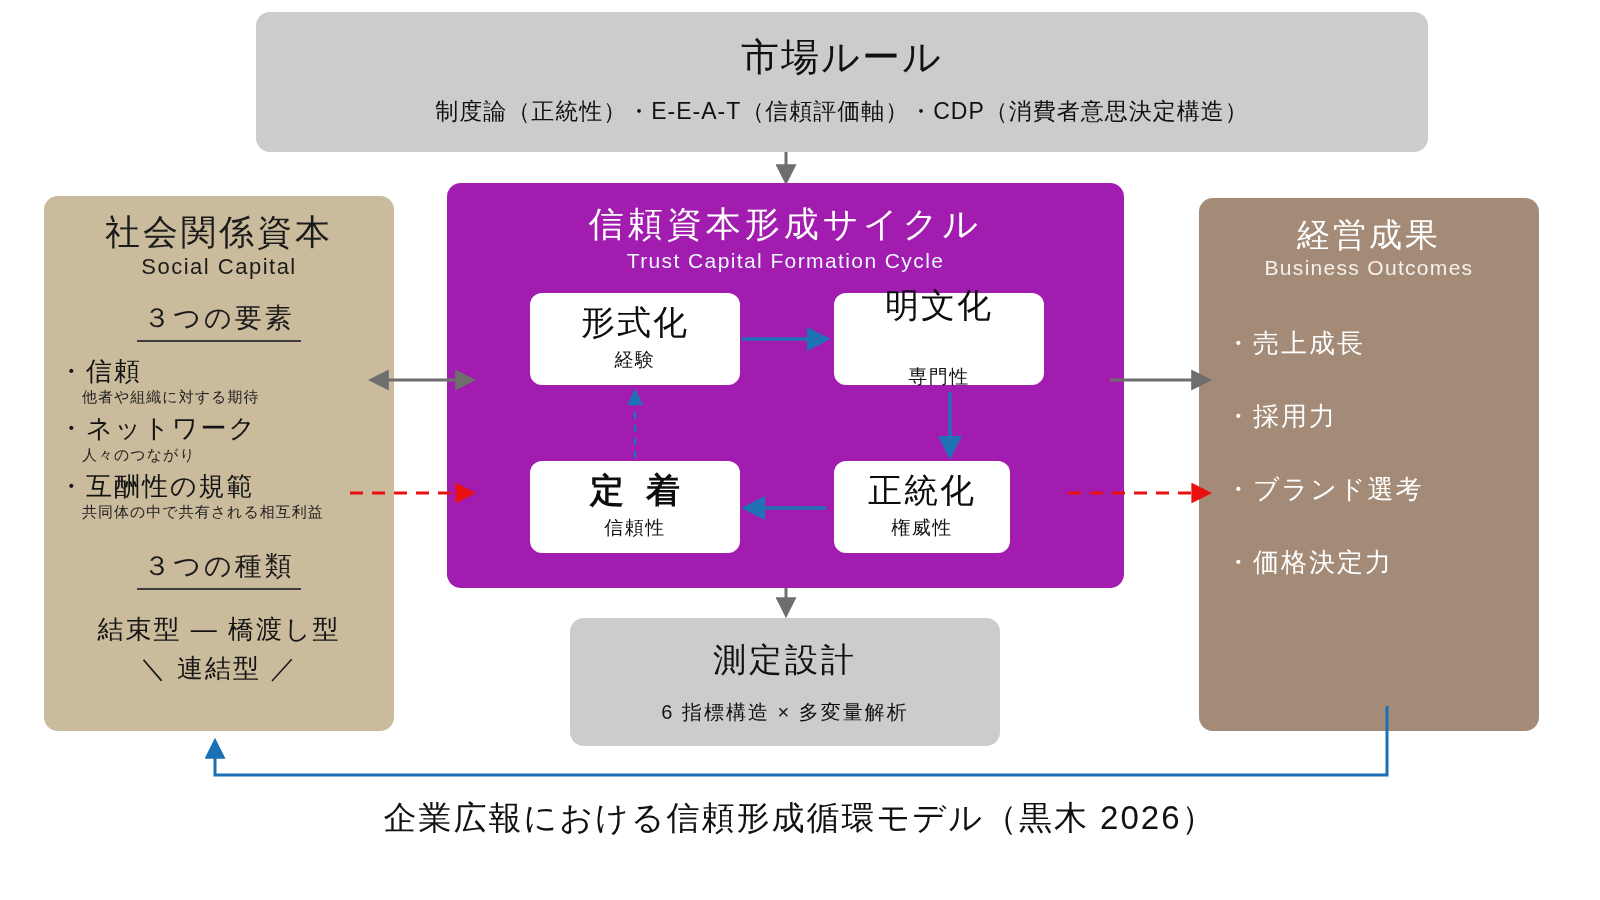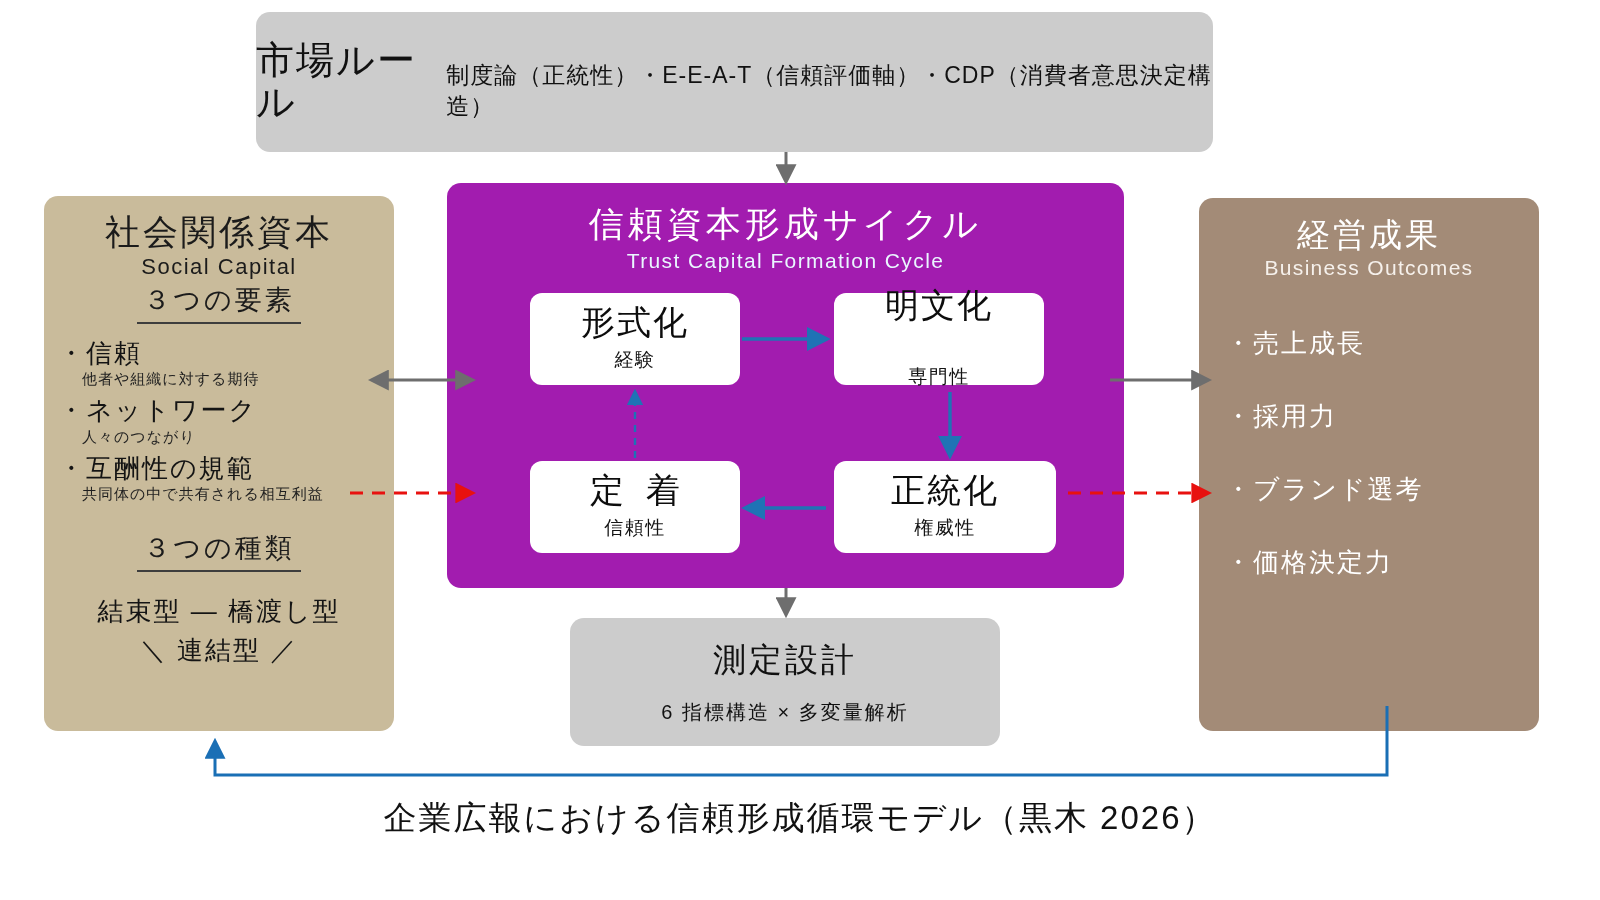--- a/index.html
+++ b/index.html
@@ -5,56 +5,56 @@
   html,body{margin:0;padding:0;background:#ffffff;}
   body{width:1600px;height:900px;position:relative;overflow:hidden;
        font-family:"Liberation Sans","DejaVu Sans",sans-serif;color:#1a1a1a;}
 
   .stage{position:absolute;left:0;top:0;width:1600px;height:900px;}
 
   
   .panel{position:absolute;border-radius:14px;box-sizing:border-box;}
 
   
-  #market-box{left:256px;top:12px;width:957px;height:140px;background:#cccccc;
-              display:flex;align-items:center;justify-content:center;}
+  #market-box{left:256px;top:12px;width:1172px;height:140px;background:#cccccc;
+              display:flex;flex-direction:column;align-items:center;justify-content:center;}
   #market-box .t1{font-size:38px;letter-spacing:2px;color:#111;line-height:1.1;}
   #market-box .t2{font-size:23px;letter-spacing:1px;color:#111;margin-top:18px;}
 
   
   #social-box{left:44px;top:196px;width:350px;height:535px;background:#c9bb9b;
               padding:16px 14px 0 14px;text-align:center;}
   #social-box .hd{font-size:35px;letter-spacing:3px;color:#1b1b1b;line-height:1.15;}
   #social-box .hd-en{font-size:22px;letter-spacing:1.5px;color:#1b1b1b;margin-top:2px;}
   .underlined{display:inline-block;border-bottom:2.5px solid #3d3d3d;padding:0 6px 4px 6px;
               font-size:27px;letter-spacing:3px;color:#1b1b1b;}
-  .sec1{margin-top:2px;}
+  .sec1{margin-top:20px;}
   .sec2{margin-top:26px;}
   #social-box ul{list-style:none;margin:14px 0 0 0;padding:0;text-align:left;}
   #social-box li{margin-bottom:6px;}
   #social-box .li-main{font-size:26px;letter-spacing:2px;color:#141414;line-height:1.2;}
   #social-box .li-sub{font-size:15px;letter-spacing:1px;color:#1f1f1f;margin-left:24px;margin-top:1px;}
   #social-box .types1{font-size:26px;letter-spacing:2px;margin-top:22px;color:#141414;}
   #social-box .types2{font-size:26px;letter-spacing:2px;margin-top:4px;color:#141414;}
 
   
   #cycle-box{left:447px;top:183px;width:677px;height:405px;background:#a21caf;}
   #cycle-box .hd{position:absolute;left:0;right:0;top:18px;text-align:center;
                  font-size:35px;letter-spacing:4px;color:#ffffff;}
   #cycle-box .hd-en{position:absolute;left:0;right:0;top:66px;text-align:center;
                     font-size:21px;letter-spacing:1.4px;color:#eaf7ff;}
   .node{position:absolute;background:#ffffff;border-radius:12px;
         display:flex;flex-direction:column;align-items:center;justify-content:center;}
   .node .n1{font-size:34px;letter-spacing:2px;color:#0d0d0d;line-height:1.05;}
-  .node .n1.spaced{letter-spacing:22px;text-indent:22px;}
+  .node .n1.spaced{letter-spacing:22px;text-indent:22px;font-weight:bold;}
   .node .n2{font-size:19px;letter-spacing:1.5px;color:#141414;margin-top:6px;text-align:right;}
   #node-formalize{left:83px;top:110px;width:210px;height:92px;}
   #node-document{left:387px;top:110px;width:210px;height:92px;gap:35px;}
   #node-embed{left:83px;top:278px;width:210px;height:92px;}
-  #node-legitimize{left:387px;top:278px;width:222px;height:92px;}
+  #node-legitimize{left:387px;top:278px;width:176px;height:92px;}
 
   
   #outcome-box{left:1199px;top:198px;width:340px;height:533px;background:#a38b77;
                padding:18px 14px 0 14px;text-align:center;}
   #outcome-box .hd{font-size:33px;letter-spacing:3px;color:#ffffff;line-height:1.15;}
   #outcome-box .hd-en{font-size:21px;letter-spacing:1.3px;color:#f6f1ec;margin-top:2px;}
   #outcome-box ul{list-style:none;margin:46px 0 0 0;padding:0 0 0 12px;text-align:left;}
   #outcome-box li{font-size:26px;letter-spacing:2px;color:#ffffff;margin-bottom:38px;}
 
   

